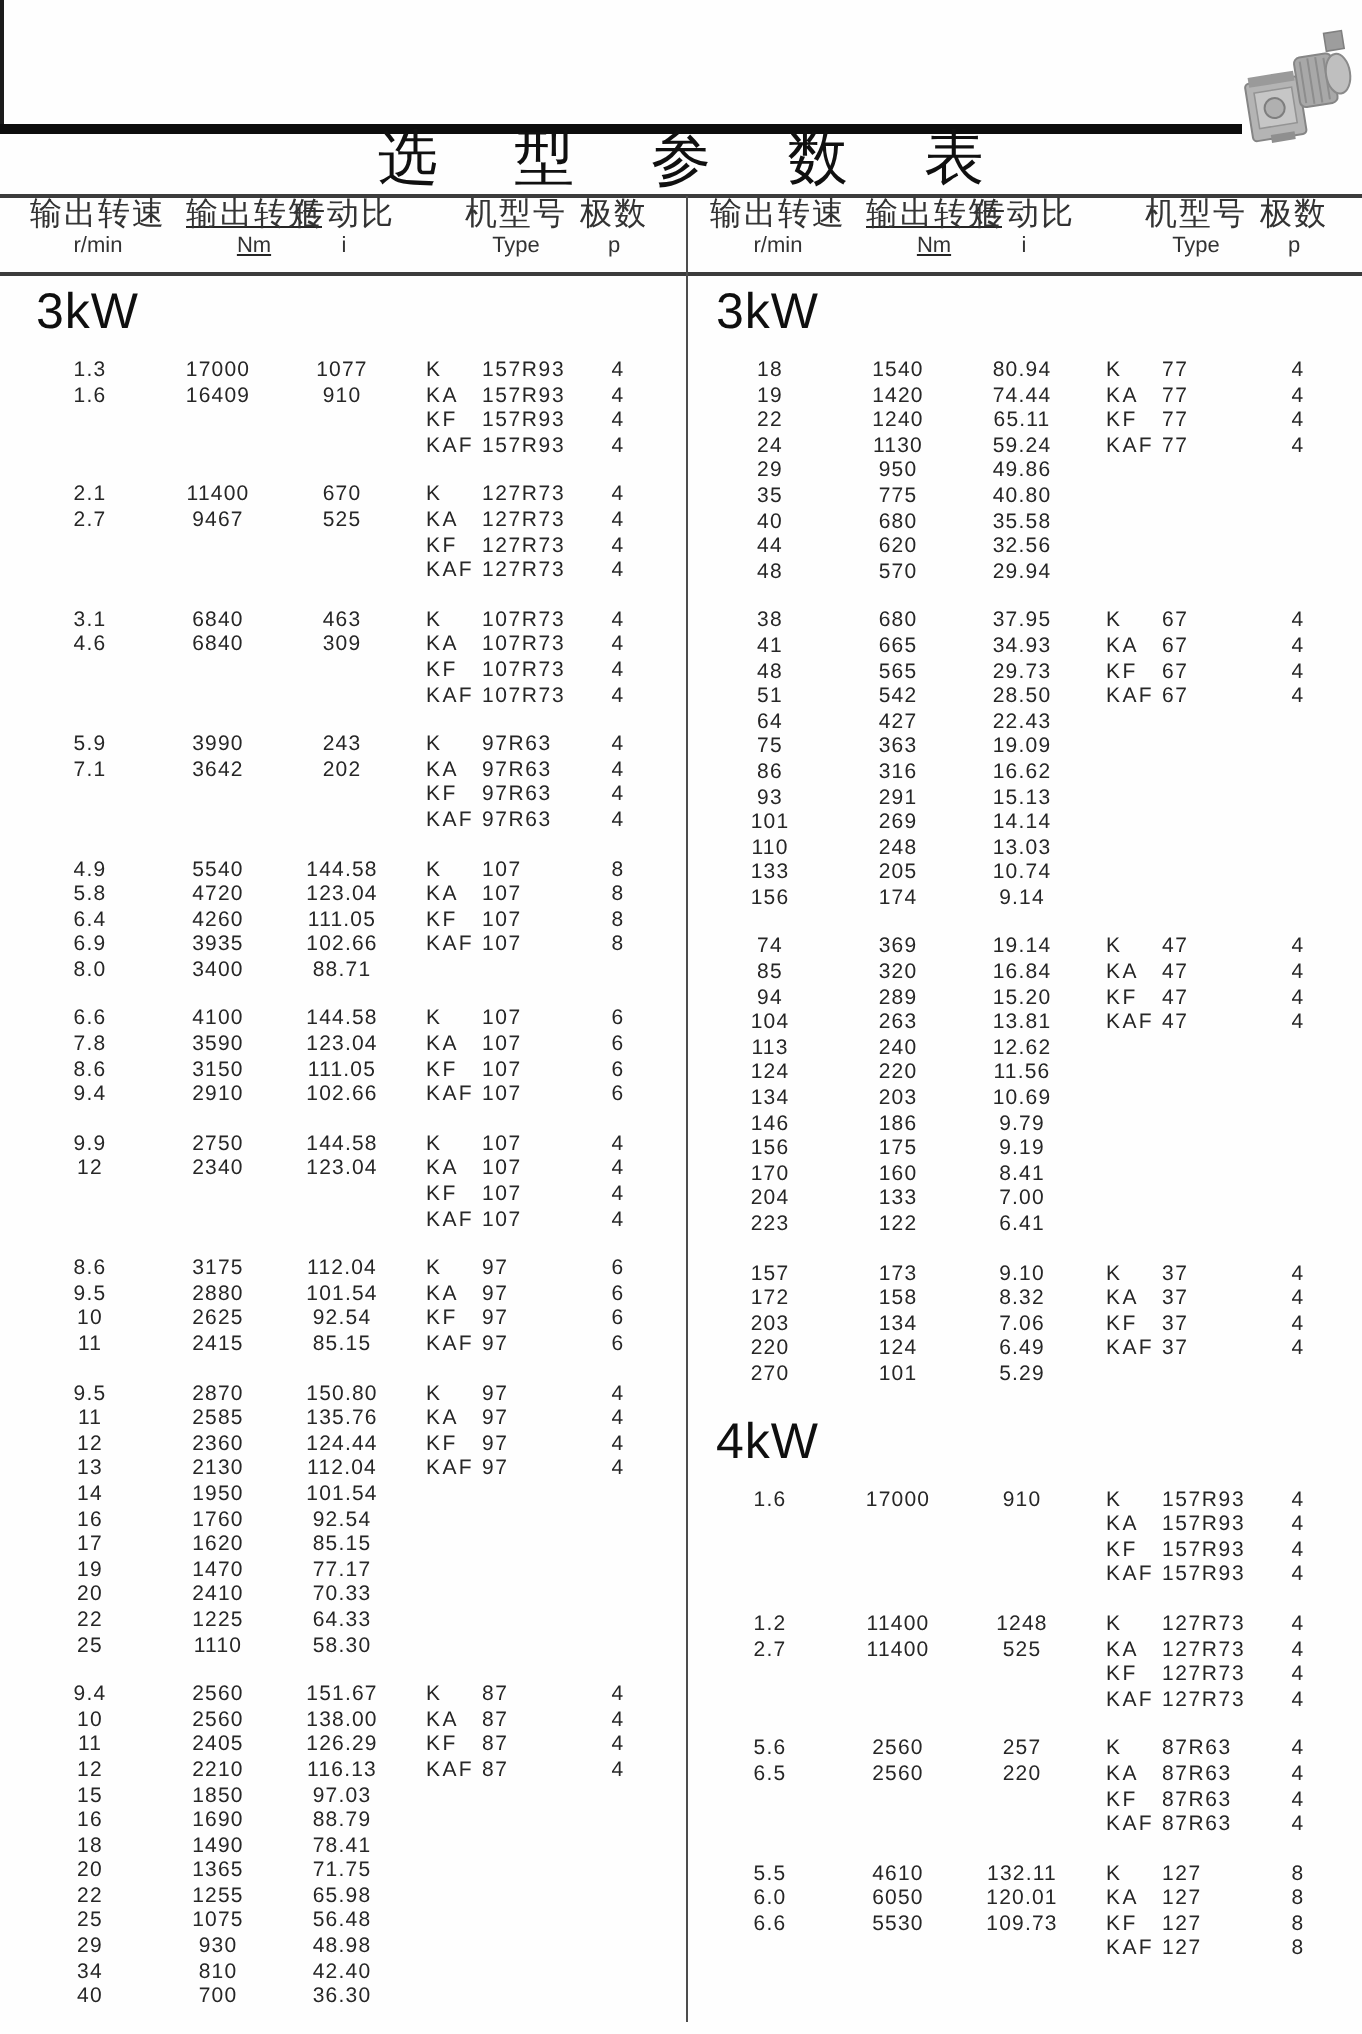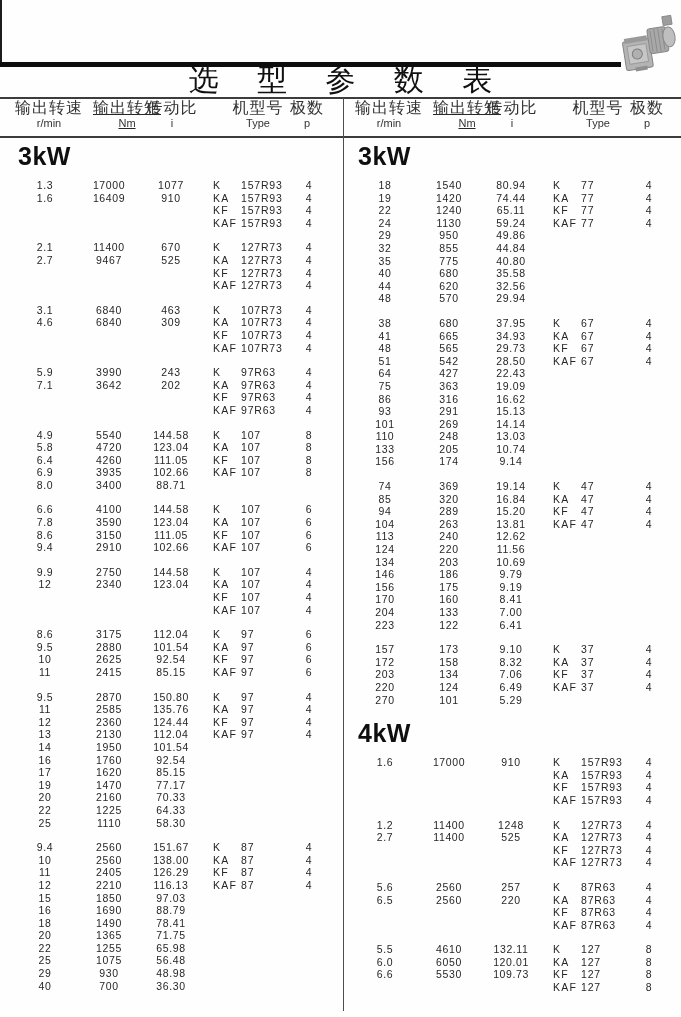--- a/index.html
+++ b/index.html
@@ -28,21 +28,21 @@
   .hcell .en{display:block;font-size:11px;color:#333;line-height:13px;margin-top:3px;}
   .h1{left:14px;width:70px;}
   .h2{left:92px;width:70px;text-decoration:underline;}
   .h3{left:137px;width:70px;}
   .h4{left:223px;width:70px;}
   .h5{left:277px;width:60px;}
   
   .data-column{position:absolute;top:137px;width:341px;}
   .col-left{left:0;}
   .col-right{left:340px;}
-  .kw-heading{font-size:25px;font-weight:700;line-height:30px;margin:4px 0 8px 18px;color:#0f0f0f;letter-spacing:0.5px;}
+  .kw-heading{font-size:25px;font-weight:400;line-height:30px;margin:4px 0 8px 18px;color:#0f0f0f;letter-spacing:0.5px;}
   .block{margin-bottom:12px;}
   .row{position:relative;height:12.6px;}
   .cell{position:absolute;top:0;font-size:10.5px;line-height:12.6px;letter-spacing:0.6px;white-space:nowrap;color:#262626;}
   .c-speed {left:14px;width:62px;text-align:center;}
   .c-torque{left:74px;width:70px;text-align:center;}
   .c-ratio {left:136px;width:70px;text-align:center;}
   .c-prefix{left:213px;width:28px;text-align:left;letter-spacing:1.2px;}
   .c-model {left:241px;width:52px;text-align:left;letter-spacing:0.8px;}
   .c-poles {left:296px;width:26px;text-align:center;}
   
@@ -419,21 +419,21 @@
           <span class="cell c-torque">1620</span>
           <span class="cell c-ratio">85.15</span>
         </div>
         <div class="row">
           <span class="cell c-speed">19</span>
           <span class="cell c-torque">1470</span>
           <span class="cell c-ratio">77.17</span>
         </div>
         <div class="row">
           <span class="cell c-speed">20</span>
-          <span class="cell c-torque">2160</span>
+          <span class="cell c-torque">2410</span>
           <span class="cell c-ratio">70.33</span>
         </div>
         <div class="row">
           <span class="cell c-speed">22</span>
           <span class="cell c-torque">1225</span>
           <span class="cell c-ratio">64.33</span>
         </div>
         <div class="row">
           <span class="cell c-speed">25</span>
           <span class="cell c-torque">1110</span>
@@ -502,20 +502,25 @@
           <span class="cell c-speed">25</span>
           <span class="cell c-torque">1075</span>
           <span class="cell c-ratio">56.48</span>
         </div>
         <div class="row">
           <span class="cell c-speed">29</span>
           <span class="cell c-torque">930</span>
           <span class="cell c-ratio">48.98</span>
         </div>
         <div class="row">
+          <span class="cell c-speed">34</span>
+          <span class="cell c-torque">810</span>
+          <span class="cell c-ratio">42.40</span>
+        </div>
+        <div class="row">
           <span class="cell c-speed">40</span>
           <span class="cell c-torque">700</span>
           <span class="cell c-ratio">36.30</span>
         </div>
       </div>
     </div>
   <div class="data-column col-right">
       <div class="kw-heading">3kW</div>
       <div class="block">
         <div class="row">
@@ -549,25 +554,20 @@
           <span class="cell c-prefix">KAF</span>
           <span class="cell c-model">77</span>
           <span class="cell c-poles">4</span>
         </div>
         <div class="row">
           <span class="cell c-speed">29</span>
           <span class="cell c-torque">950</span>
           <span class="cell c-ratio">49.86</span>
         </div>
         <div class="row">
-          <span class="cell c-speed">32</span>
-          <span class="cell c-torque">855</span>
-          <span class="cell c-ratio">44.84</span>
-        </div>
-        <div class="row">
           <span class="cell c-speed">35</span>
           <span class="cell c-torque">775</span>
           <span class="cell c-ratio">40.80</span>
         </div>
         <div class="row">
           <span class="cell c-speed">40</span>
           <span class="cell c-torque">680</span>
           <span class="cell c-ratio">35.58</span>
         </div>
         <div class="row">

